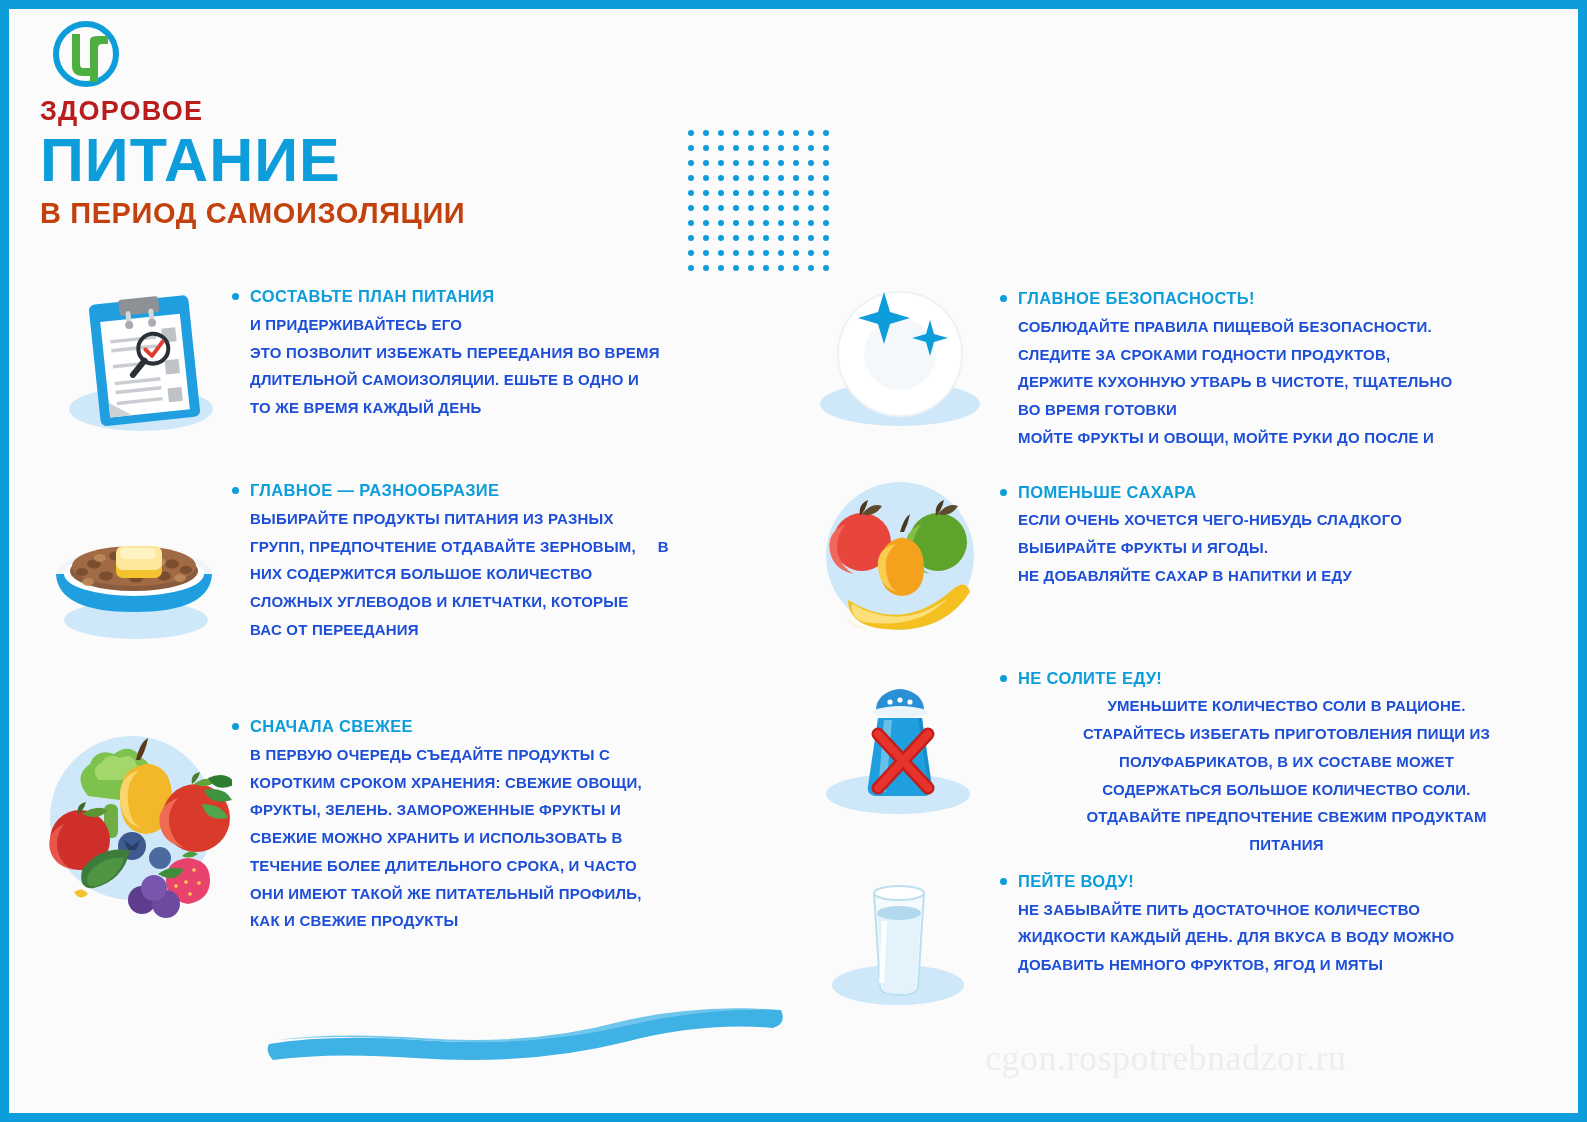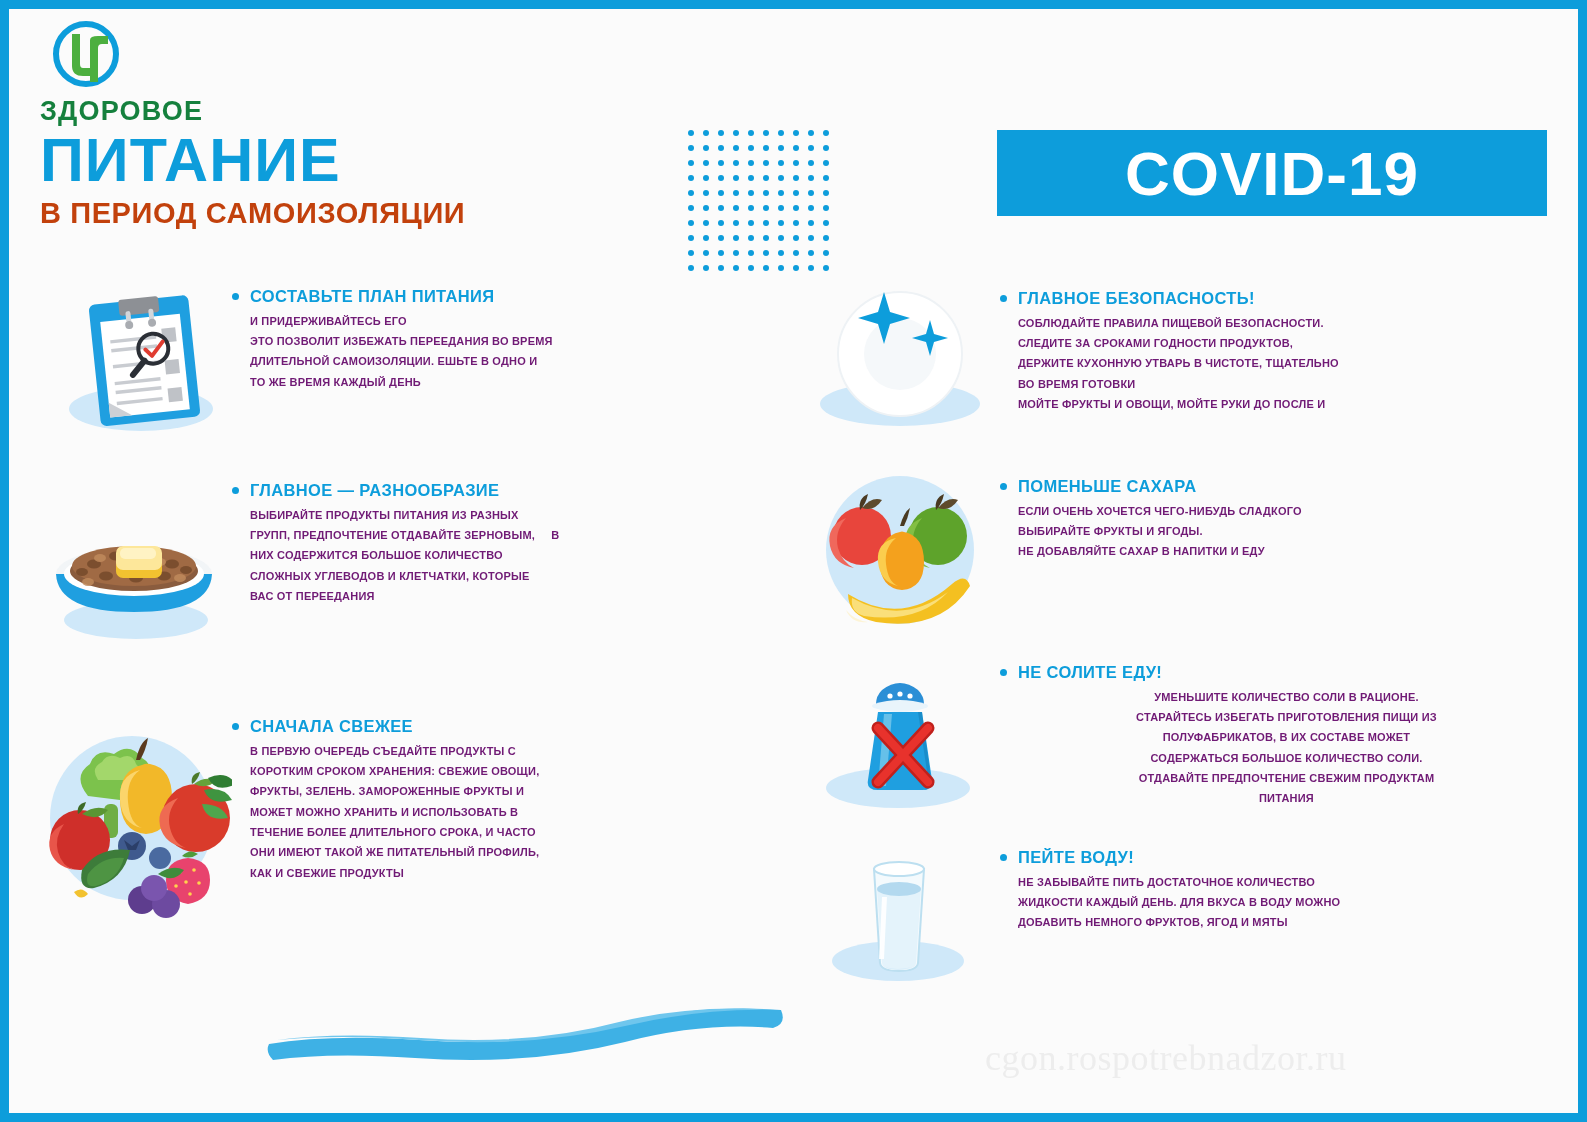--- a/index.html
+++ b/index.html
@@ -29,21 +29,21 @@
   .edge-left { left: 0; }
   .edge-right { right: 0; }
 
   
   .logo { position: absolute; left: 50px; top: 18px; width: 72px; height: 72px; }
 
   
   .head { position: absolute; left: 40px; top: 98px; width: 640px; }
   .head-sup {
     font-size: 27px; font-weight: bold; letter-spacing: 1.2px;
-    color: #15803d; line-height: 1;
+    color: #b91c1c; line-height: 1;
   }
   .head-main {
     font-size: 61px; font-weight: bold; letter-spacing: 1px;
     color: #0d9ddb; line-height: 1.02; margin-top: 4px;
   }
   .head-sub {
     font-size: 29px; font-weight: bold; letter-spacing: 0.6px;
     color: #c2410c; line-height: 1; margin-top: 8px;
   }
 
@@ -72,21 +72,21 @@
   .bullet-row { display: flex; align-items: flex-start; }
   .dot {
     flex: 0 0 auto; width: 7px; height: 7px; border-radius: 50%;
     background: #0d9ddb; margin-top: 9px; margin-right: 11px;
   }
   .title {
     color: #0d9ddb; font-size: 16.5px; font-weight: bold;
     letter-spacing: 0.35px; line-height: 1.5;
   }
   .body {
-    color: #701a75; font-size: 11px; font-weight: bold;
+    color: #1d4ed8; font-size: 15px; font-weight: bold;
     letter-spacing: 0.2px; line-height: 1.85; margin-top: 2px;
   }
   .body .ln { display: block; white-space: pre; }
 
   
   .brush { position: absolute; left: 265px; top: 1000px; }
 
   
   .watermark {
     position: absolute; left: 985px; top: 1037px;
@@ -223,23 +223,20 @@
           <circle cx="63" cy="138" r="3"></circle>
           <circle cx="78" cy="138" r="3"></circle>
           <circle cx="93" cy="138" r="3"></circle>
           <circle cx="108" cy="138" r="3"></circle>
           <circle cx="123" cy="138" r="3"></circle>
           <circle cx="138" cy="138" r="3"></circle>
         </g>
     </svg>
   </div>
 
-  <div class="covid">
-    <span class="covid-text">COVID-19</span>
-  </div>
 
   <div class="col-left">
 
     <div class="blk" style="margin-bottom:44px;">
       <div class="icon-slot" style="width:196px;height:150px;">
         <svg width="196" height="150" viewBox="0 0 196 150">
           <ellipse cx="105" cy="125" rx="72" ry="22" fill="#cfe8f9"></ellipse>
           <g transform="rotate(-6 105 72)">
             <rect x="58" y="16" width="100" height="122" rx="6" fill="#1f9fe0"></rect>
             <rect x="68" y="34" width="80" height="96" fill="#ffffff"></rect>
@@ -389,21 +386,21 @@
       </div>
       <div class="txt-slot" style="padding-top:10px;">
         <div class="bullet-row">
           <span class="dot"></span>
           <span class="title">СНАЧАЛА СВЕЖЕЕ</span>
         </div>
         <div class="body" style="padding-left:18px;">
           <span class="ln">В ПЕРВУЮ ОЧЕРЕДЬ СЪЕДАЙТЕ ПРОДУКТЫ С</span>
           <span class="ln">КОРОТКИМ СРОКОМ ХРАНЕНИЯ: СВЕЖИЕ ОВОЩИ,</span>
           <span class="ln">ФРУКТЫ, ЗЕЛЕНЬ. ЗАМОРОЖЕННЫЕ ФРУКТЫ И</span>
-          <span class="ln">МОЖЕТ МОЖНО ХРАНИТЬ И ИСПОЛЬЗОВАТЬ В</span>
+          <span class="ln">СВЕЖИЕ МОЖНО ХРАНИТЬ И ИСПОЛЬЗОВАТЬ В</span>
           <span class="ln">ТЕЧЕНИЕ БОЛЕЕ ДЛИТЕЛЬНОГО СРОКА, И ЧАСТО</span>
           <span class="ln">ОНИ ИМЕЮТ ТАКОЙ ЖЕ ПИТАТЕЛЬНЫЙ ПРОФИЛЬ,</span>
           <span class="ln">КАК И СВЕЖИЕ ПРОДУКТЫ</span>
         </div>
       </div>
     </div>
   </div>
 
   <div class="col-right">
 

